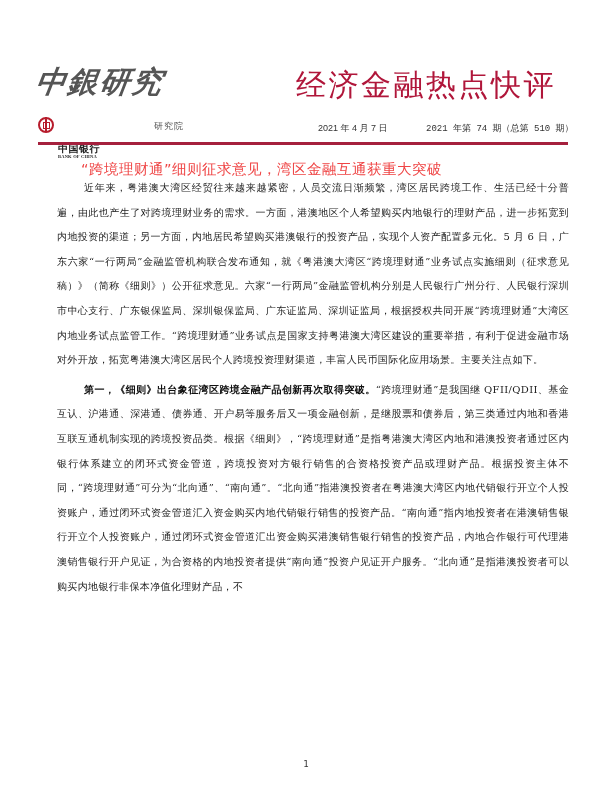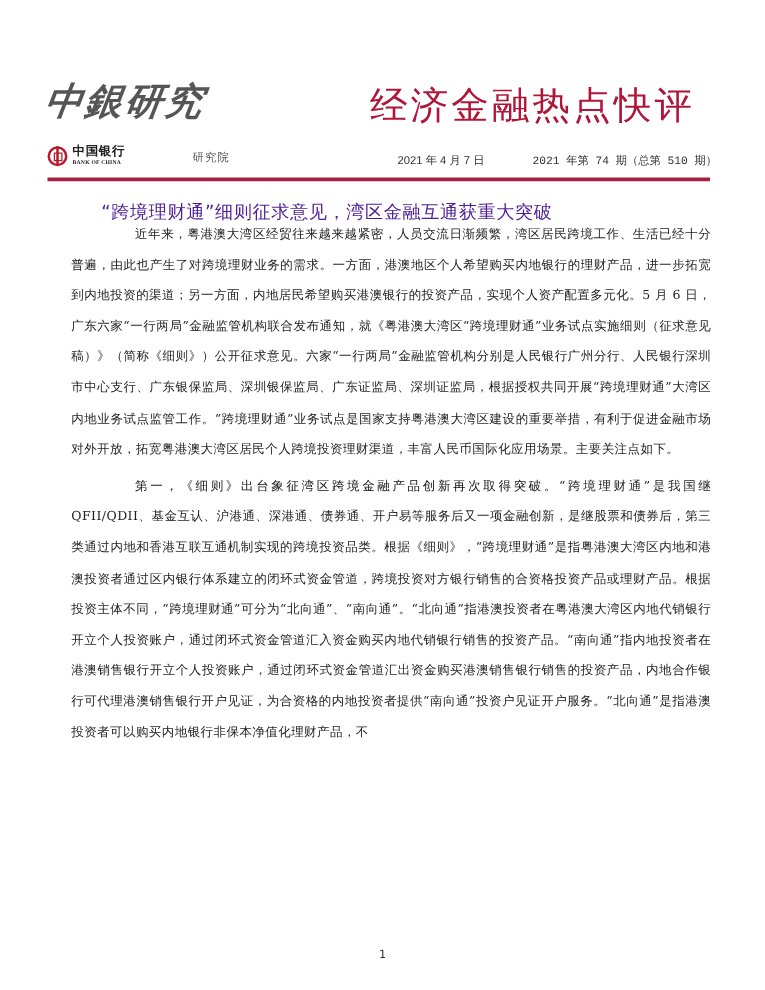--- a/index.html
+++ b/index.html
@@ -8,39 +8,39 @@
   .calligraphy { position: absolute; left: 36px; top: 64px; height: 36px;
          font-family: "DejaVu Serif", serif; font-size: 30px; font-style: italic; font-weight: bold;
          color: #555555; letter-spacing: 2px; line-height: 36px; transform: skewX(-8deg); }
   .boc-logo { position: absolute; left: 38px; top: 117px; width: 16px; height: 16px;
          border: 2.5px solid #b71c2c; border-radius: 50%; box-sizing: border-box; }
   .boc-logo .inner { position: absolute; left: 3px; top: 3px; width: 5px; height: 5px;
          border: 1.5px solid #b71c2c; }
   .boc-logo .vbar { position: absolute; left: 5px; top: -2px; width: 1.5px; height: 15px; background: #b71c2c; }
   .boc-name { position: absolute; left: 58px; top: 116px; }
   .boc-name .cn { font-size: 10px; font-weight: bold; color: #222; line-height: 11px; letter-spacing: 0.5px;
-         font-family: "DejaVu Serif", serif; }
+         font-family: "DejaVu Serif", serif; margin-top: 27px; }
   .boc-name .en { font-size: 4.5px; font-weight: bold; color: #222; line-height: 6px; letter-spacing: 0.2px;
          font-family: "Liberation Serif", serif; }
   .institute { position: absolute; left: 121px; top: 120px; font-size: 9px; color: #555;
          font-family: "DejaVu Sans", sans-serif; letter-spacing: 1px; margin-left: 33px; }
   .header-title { position: absolute; left: 296px; top: 66px; font-size: 30px; color: #b0163a;
          font-family: "DejaVu Sans", sans-serif; letter-spacing: 2.5px; line-height: 38px; white-space: nowrap; }
   .meta-date { position: absolute; left: 318px; top: 122px; font-size: 9px; color: #333;
          font-family: "Liberation Sans", sans-serif; white-space: nowrap; }
   .meta-issue { position: absolute; left: 426px; top: 122px; font-size: 9px; color: #333;
          font-family: Liberation Mono, monospace; white-space: nowrap; }
   .rule { position: absolute; left: 38px; top: 142px; width: 530px; height: 3px; background: #a5203d; }
   .headline { position: absolute; left: 0; width: 523px; top: 160px; text-align: center;
-         font-size: 14.5px; color: #4c1d95; font-family: "DejaVu Sans", sans-serif; letter-spacing: 0.5px; }
+         font-size: 14.5px; color: #ef4444; font-family: "DejaVu Sans", sans-serif; letter-spacing: 0.5px; }
   .body { position: absolute; left: 57px; top: 176px; width: 512px; font-size: 10px;
          line-height: 24.6px; text-align: justify; letter-spacing: 0.35px; color: #1e1e1e; }
   .body p { margin: 0; text-indent: 27px; }
   .body p + p { margin-top: 5px; }
-  .body strong { font-weight: normal; color: #111; margin-left: 24px; }
+  .body strong { font-weight: bold; color: #111; }
   .page-num { position: absolute; left: 0; width: 612px; top: 759px; text-align: center;
          font-size: 9px; color: #333; font-family: "DejaVu Sans Mono", monospace; }
 </style>
 </head>
 <body>
 
 <div class="calligraphy">中銀研究</div>
 
 <div class="boc-logo">
   <div class="vbar"></div>

